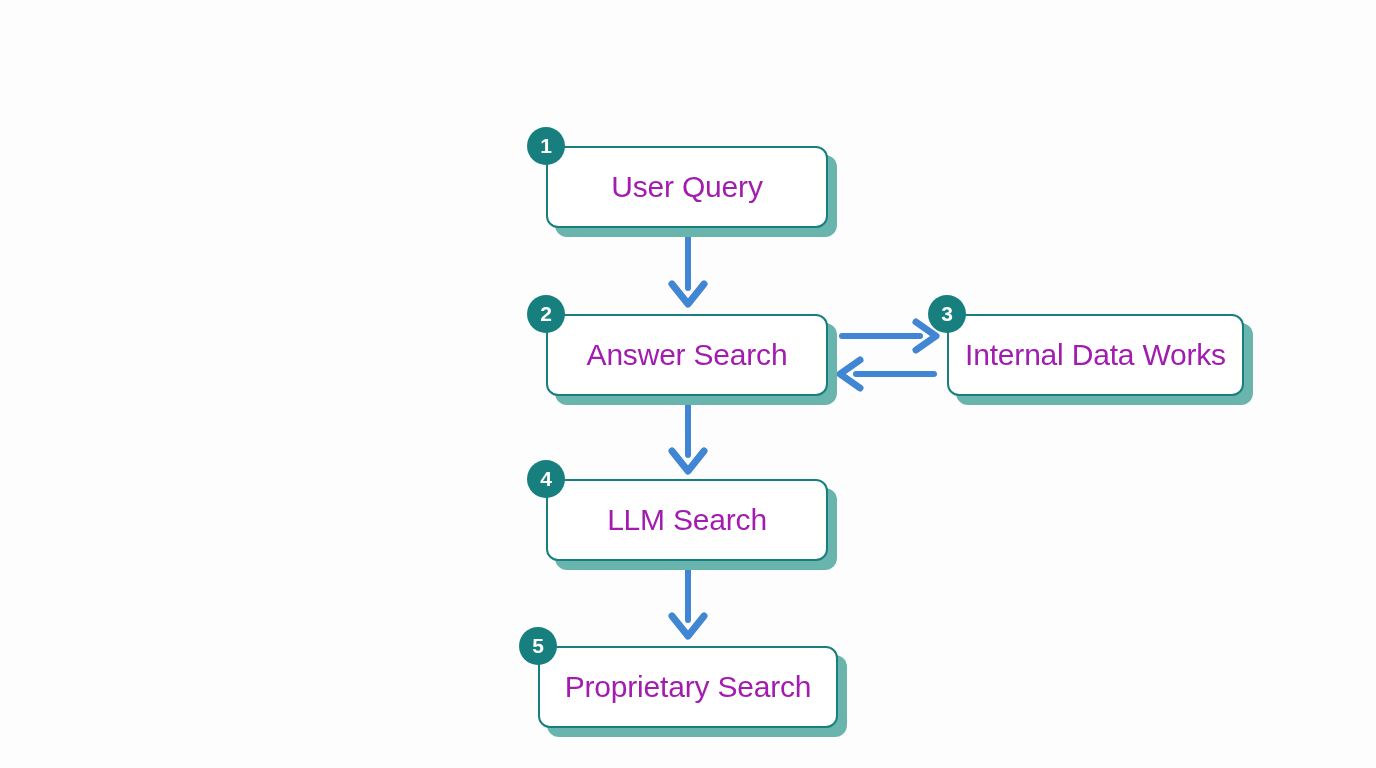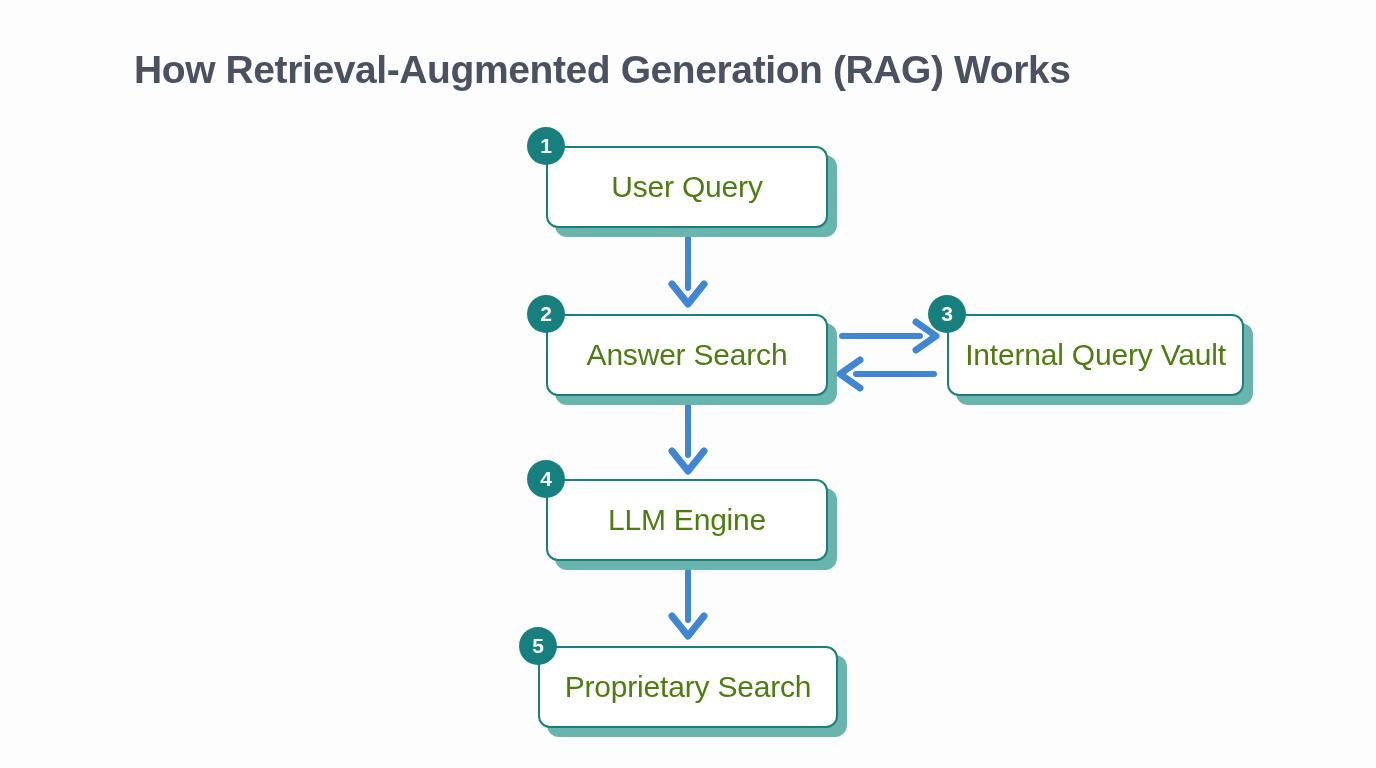--- a/index.html
+++ b/index.html
@@ -55,21 +55,21 @@
     background: #ffffff;
     border: 2.5px solid #17807e;
     border-radius: 12px;
     box-sizing: border-box;
     display: flex;
     align-items: center;
     justify-content: center;
   }
   .node-label {
     font-size: 30px;
-    color: #4d7c0f;
+    color: #a21caf;
     font-weight: normal;
     white-space: nowrap;
     letter-spacing: -0.2px;
   }
   .node-badge {
     position: absolute;
     left: -19px;
     top: -19px;
     width: 38px;
     height: 38px;
@@ -88,21 +88,20 @@
   
   .arrow {
     position: absolute;
   }
 </style>
 </head>
 <body>
 
 <div id="canvas">
 
-  <div id="diagram-title">How Retrieval-Augmented Generation (RAG) Works</div>
 
   <svg class="arrow" style="left:660px; top:236px; width:56px; height:72px;" viewBox="0 0 56 72">
     <line x1="28" y1="2" x2="28" y2="52" stroke="#4186d3" stroke-width="6" stroke-linecap="round"></line>
     <polyline points="12,48 28,68 44,48" fill="none" stroke="#4186d3" stroke-width="7" stroke-linecap="round" stroke-linejoin="round"></polyline>
   </svg>
 
   <svg class="arrow" style="left:838px; top:318px; width:106px; height:36px;" viewBox="0 0 106 36">
     <line x1="4" y1="18" x2="82" y2="18" stroke="#4186d3" stroke-width="6" stroke-linecap="round"></line>
     <polyline points="78,4 98,18 78,32" fill="none" stroke="#4186d3" stroke-width="7" stroke-linecap="round" stroke-linejoin="round"></polyline>
   </svg>
@@ -134,29 +133,29 @@
     <div class="node-shadow"></div>
     <div class="node-box">
       <span class="node-label">Answer Search</span>
     </div>
     <div class="node-badge">2</div>
   </div>
 
   <div class="node" style="left:947px; top:314px; width:297px; height:82px;">
     <div class="node-shadow"></div>
     <div class="node-box">
-      <span class="node-label">Internal Query Vault</span>
+      <span class="node-label">Internal Data Works</span>
     </div>
     <div class="node-badge">3</div>
   </div>
 
   <div class="node" style="left:546px; top:479px; width:282px; height:82px;">
     <div class="node-shadow"></div>
     <div class="node-box">
-      <span class="node-label">LLM Engine</span>
+      <span class="node-label">LLM Search</span>
     </div>
     <div class="node-badge">4</div>
   </div>
 
   <div class="node" style="left:538px; top:646px; width:300px; height:82px;">
     <div class="node-shadow"></div>
     <div class="node-box">
       <span class="node-label">Proprietary Search</span>
     </div>
     <div class="node-badge">5</div>

